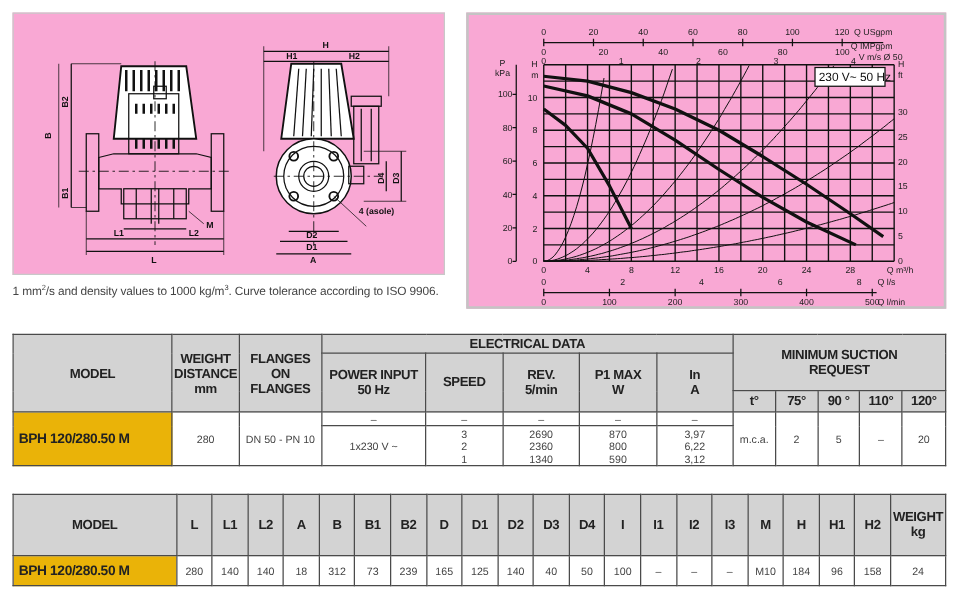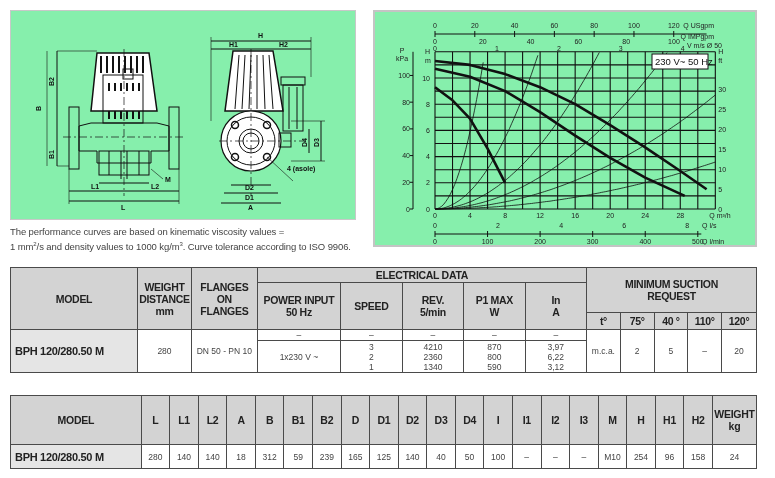--- a/index.html
+++ b/index.html
@@ -1,26 +1,26 @@
 <!DOCTYPE html>
 <html><head>
 <meta charset="utf-8">
 <style>
   html,body{margin:0;padding:0;background:#fff;}
   body{width:775px;height:478px;position:relative;overflow:hidden;font-family:"Liberation Sans",sans-serif;color:#222;}
-  .panel{position:absolute;border:1px solid #c8c8c8;background:#86efac;}
+  .panel{position:absolute;border:1px solid #c8c8c8;background:#f9a8d4;}
   #drawing-panel{left:10px;top:10px;width:344px;height:208px;}
   #chart-panel{left:373px;top:10px;width:384px;height:237px;border:2px solid #c4c4c4;box-sizing:border-box;}
   .note{position:absolute;left:10px;top:225px;font-size:9.5px;line-height:13px;color:#444;letter-spacing:-0.1px;}
   .note sup{font-size:6px;}
   svg text{font-family:"Liberation Sans",sans-serif;}
   table{border-collapse:collapse;position:absolute;font-family:"Liberation Sans",sans-serif;}
   td,th{border:1px solid #4a4a4a;text-align:center;padding:0;}
   th{background:#d3d3d3;font-weight:bold;font-size:10.5px;color:#222;line-height:12px;transform:none;letter-spacing:-0.3px;}
-  .model-cell{background:#e5e5e5;text-align:left;padding-left:4px;font-weight:bold;font-size:11px;letter-spacing:-0.3px;}
+  .model-cell{background:#eab308;text-align:left;padding-left:4px;font-weight:bold;font-size:11px;letter-spacing:-0.3px;}
   .val{font-size:8.5px;color:#444;line-height:10px;}
   #t1{left:10px;top:267px;width:747px;}
   #t2{left:10px;top:395px;width:747px;}
   .stack span{display:block;}
 </style>
 </head>
 <body>
 
 <div class="panel" id="drawing-panel">
   <svg width="344" height="208" viewBox="0 0 344 208">
@@ -130,21 +130,20 @@
       <text x="234" y="189">D1</text>
       <text x="237" y="199">A</text>
       <text x="296" y="136" transform="rotate(-90 296 136)">D4</text>
       <text x="308" y="136" transform="rotate(-90 308 136)">D3</text>
       <text x="276" y="160">4 (asole)</text>
     </g>
   </svg>
 </div>
 
 <div class="note">
-  <div>The performance curves are based on kinematic viscosity values =</div>
   <div><span>1 mm</span><sup>2</sup><span>/s and density values to 1000 kg/m</span><sup>3</sup><span>. Curve tolerance according to ISO 9906.</span></div>
 </div>
 
 <div class="panel" id="chart-panel">
   <svg id="chart-svg" width="380" height="233" viewBox="373 10 380 233">
     <g id="grid" stroke="#111" stroke-width="1.1">
         <line x1="433" y1="207" x2="433" y2="49.80000000000001"></line>
         <line x1="450.52" y1="207" x2="450.52" y2="49.80000000000001"></line>
         <line x1="468.04" y1="207" x2="468.04" y2="49.80000000000001"></line>
         <line x1="485.56" y1="207" x2="485.56" y2="49.80000000000001"></line>
@@ -334,21 +333,21 @@
           <span>W</span>
         </th>
     <th rowspan="2" class="stack">
           <span>In</span>
           <span>A</span>
         </th>
   </tr>
   <tr style="height:17px">
     <th>t°</th>
     <th>75°</th>
-    <th>40 °</th>
+    <th>90 °</th>
     <th>110°</th>
     <th>120°</th>
   </tr>
   <tr style="height:10px">
     <td rowspan="2" class="model-cell">BPH 120/280.50 M</td>
     <td rowspan="2" class="val">280</td>
     <td rowspan="2" class="val">DN 50 - PN 10</td>
     <td class="val">–</td>
     <td class="val">–</td>
     <td class="val">–</td>
@@ -361,21 +360,21 @@
     <td rowspan="2" class="val">20</td>
   </tr>
   <tr style="height:32px">
     <td class="val">1x230 V ~</td>
     <td class="val stack">
           <span>3</span>
           <span>2</span>
           <span>1</span>
         </td>
     <td class="val stack">
-          <span>4210</span>
+          <span>2690</span>
           <span>2360</span>
           <span>1340</span>
         </td>
     <td class="val stack">
           <span>870</span>
           <span>800</span>
           <span>590</span>
         </td>
     <td class="val stack">
           <span>3,97</span>
@@ -439,31 +438,31 @@
           <span>kg</span>
         </th>
       </tr>
   <tr style="height:24px" id="t2row">
         <td class="model-cell">BPH 120/280.50 M</td>
         <td class="val">280</td>
         <td class="val">140</td>
         <td class="val">140</td>
         <td class="val">18</td>
         <td class="val">312</td>
-        <td class="val">59</td>
+        <td class="val">73</td>
         <td class="val">239</td>
         <td class="val">165</td>
         <td class="val">125</td>
         <td class="val">140</td>
         <td class="val">40</td>
         <td class="val">50</td>
         <td class="val">100</td>
         <td class="val">–</td>
         <td class="val">–</td>
         <td class="val">–</td>
         <td class="val">M10</td>
-        <td class="val">254</td>
+        <td class="val">184</td>
         <td class="val">96</td>
         <td class="val">158</td>
         <td class="val">24</td>
       </tr>
 </tbody>
   </table>
 
 </body></html>

